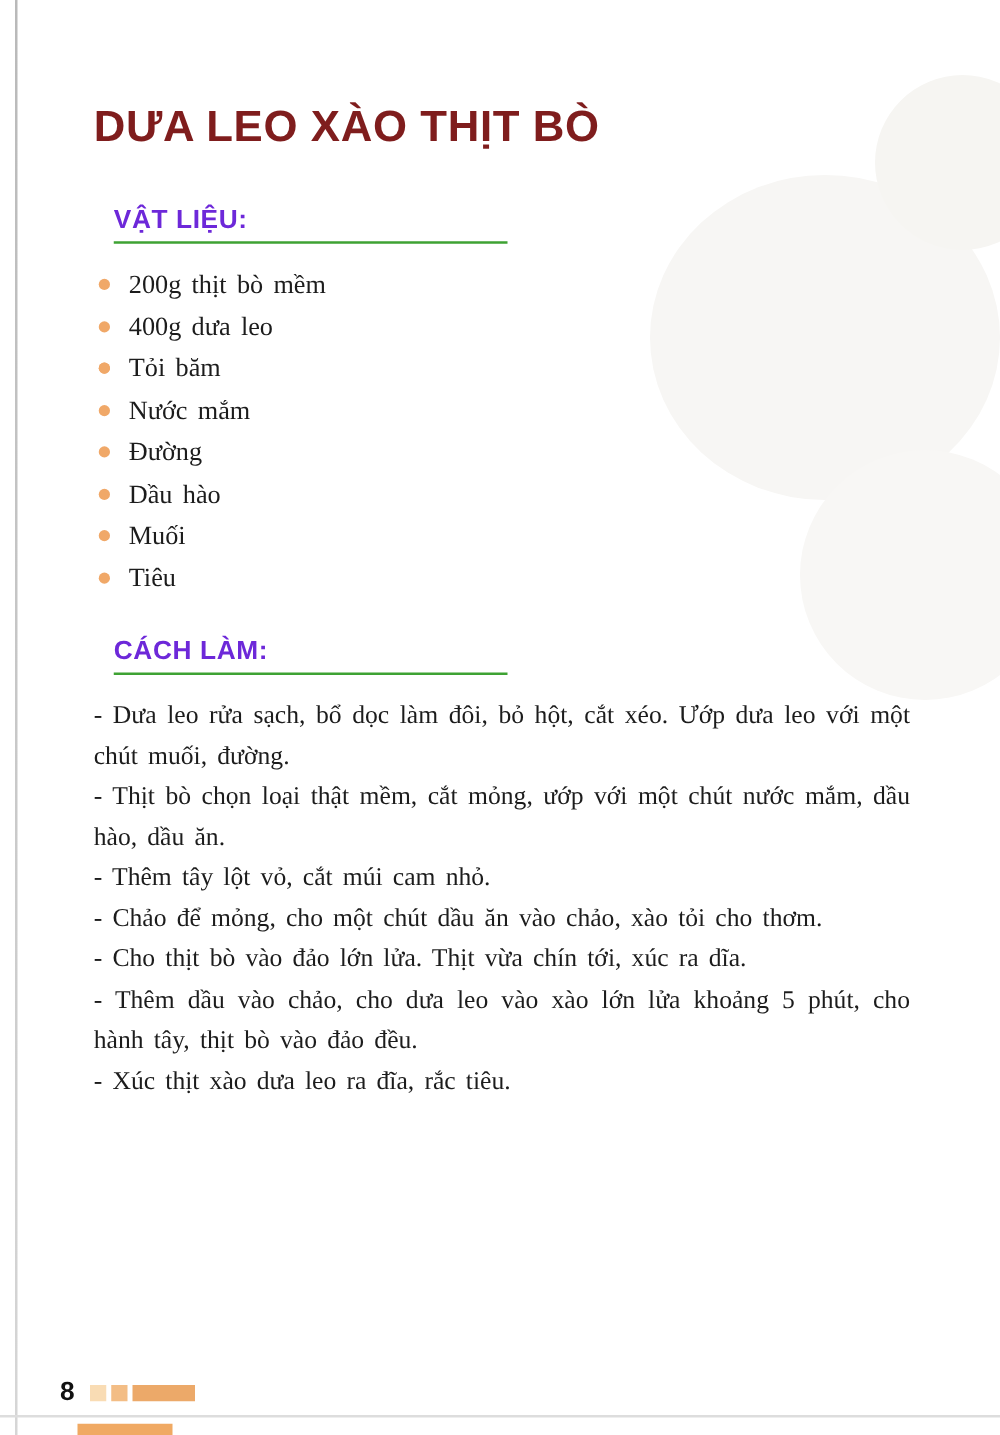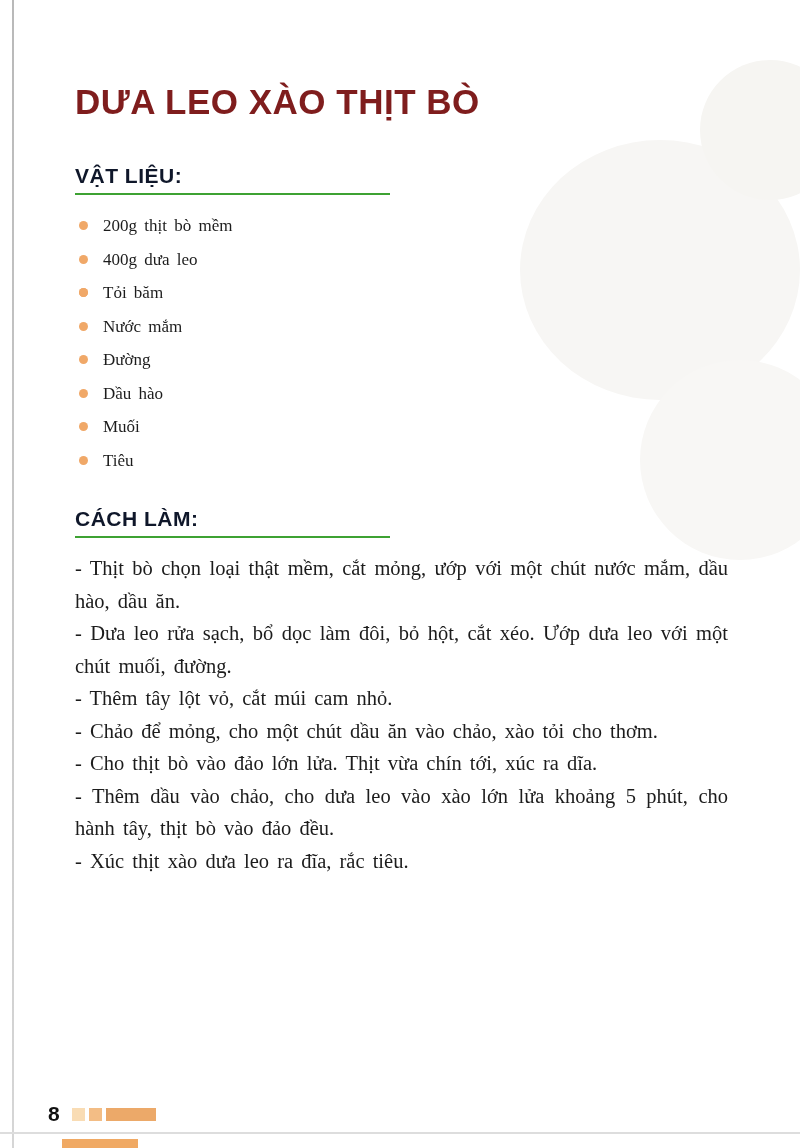--- a/index.html
+++ b/index.html
@@ -35,42 +35,42 @@
   .title {
     margin: 0;
     padding-top: 82px;
     font-family: "Liberation Sans", sans-serif;
     font-weight: bold;
     font-size: 35px;
     letter-spacing: 0.5px;
     color: #7f1d1d;
   }
   .section-heading {
-    margin: 0;
+    margin: 16px;
     font-family: "Liberation Sans", sans-serif;
     font-weight: bold;
     font-size: 21px;
     letter-spacing: 0.5px;
-    color: #0f172a;
+    color: #6d28d9;
     padding-bottom: 5px;
     border-bottom: 2px solid #3ea233;
     width: 315px;
   }
   .heading-vatlieu { margin-top: 42px; }
   .heading-cachlam { margin-top: 30px; }
 
   .ingredients {
     list-style: none;
     margin: 14px 0 0 0;
     padding: 0;
   }
   .ingredients li {
     position: relative;
     padding-left: 28px;
-    font-size: 17px;
+    font-size: 21px;
     line-height: 33.5px;
     word-spacing: 3px;
   }
   .bullet {
     position: absolute;
     left: 4px; top: 12px;
     width: 9px; height: 9px;
     border-radius: 50%;
     background: #f0a868;
   }
@@ -140,22 +140,22 @@
       <li><span class="bullet"></span><span>Nước mắm</span></li>
       <li><span class="bullet"></span><span>Đường</span></li>
       <li><span class="bullet"></span><span>Dầu hào</span></li>
       <li><span class="bullet"></span><span>Muối</span></li>
       <li><span class="bullet"></span><span>Tiêu</span></li>
     </ul>
 
     <h2 class="section-heading heading-cachlam">CÁCH LÀM:</h2>
 
     <div class="steps">
+      <p>- Dưa leo rửa sạch, bổ dọc làm đôi, bỏ hột, cắt xéo. Ướp dưa leo với một chút muối, đường.</p>
       <p>- Thịt bò chọn loại thật mềm, cắt mỏng, ướp với một chút nước mắm, dầu hào, dầu ăn.</p>
-      <p>- Dưa leo rửa sạch, bổ dọc làm đôi, bỏ hột, cắt xéo. Ướp dưa leo với một chút muối, đường.</p>
       <p>- Thêm tây lột vỏ, cắt múi cam nhỏ.</p>
       <p>- Chảo để mỏng, cho một chút dầu ăn vào chảo, xào tỏi cho thơm.</p>
       <p>- Cho thịt bò vào đảo lớn lửa. Thịt vừa chín tới, xúc ra dĩa.</p>
       <p>- Thêm dầu vào chảo, cho dưa leo vào xào lớn lửa khoảng 5 phút, cho hành tây, thịt bò vào đảo đều.</p>
       <p>- Xúc thịt xào dưa leo ra đĩa, rắc tiêu.</p>
     </div>
 
   </div>
 
   <div class="footer">

